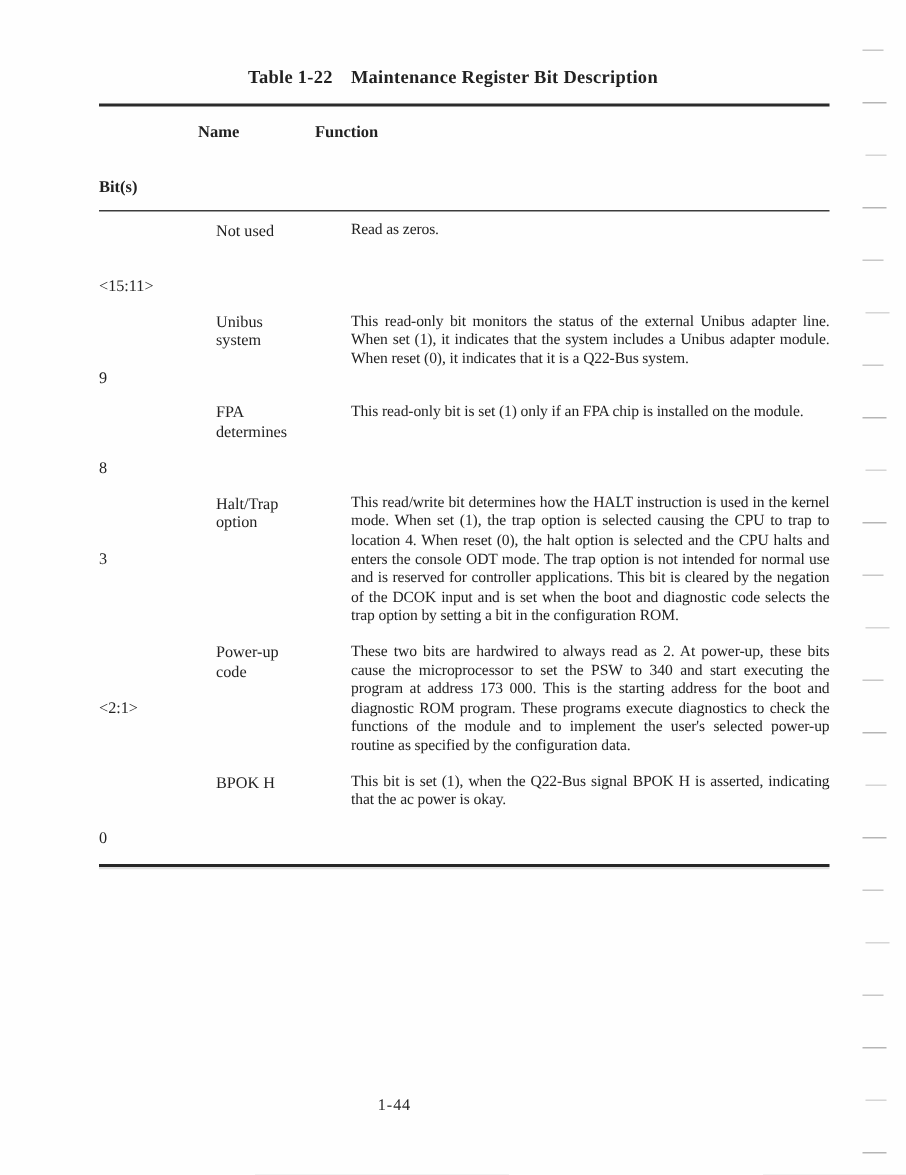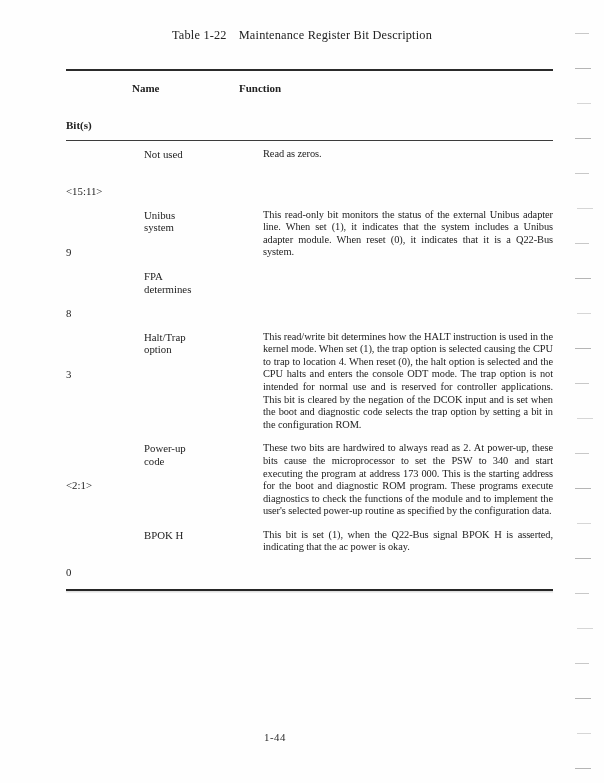--- a/index.html
+++ b/index.html
@@ -8,25 +8,25 @@
     width: 604px;
     height: 783px;
     background: #fefefe;
     font-family: "Liberation Serif", "DejaVu Serif", serif;
     color: #222;
     overflow: hidden;
     box-sizing: border-box;
   }
   .title {
     position: absolute;
-    top: 28px;
+    top: 44px;
     left: 0;
     width: 604px;
     text-align: center;
-    font-weight: normal;
+    font-weight: bold;
     font-size: 12.3px;
     letter-spacing: 0.2px;
     white-space: nowrap;
   }
   .title .title-num { margin-right: 12px; }
   .table-area {
     position: absolute;
     left: 66px;
     top: 69px;
     width: 487px;
@@ -45,30 +45,30 @@
   .rows { padding-top: 7px; }
   .t-row {
     display: flex;
     margin-bottom: 11px;
     font-size: 10.8px;
     line-height: 12.6px;
     gap: 12px;
   }
   .col-bits { width: 66px; flex: none; margin-top: 37px; }
   .col-name { width: 78px; flex: none; padding-right: 6px; box-sizing: border-box; }
-  .col-func { flex: 1; margin-left: 29px; }
+  .col-func { flex: 1; }
   .t-row .col-func {
     font-size: 10.4px;
     letter-spacing: -0.08px;
     text-align: justify;
   }
   .footer {
     position: absolute;
     top: 731px;
-    left: 16px;
+    left: 4px;
     width: 518px;
     text-align: center;
     font-size: 10.8px;
     letter-spacing: 0.6px;
     color: #2a2a2a;
   }
   .margin-marks { position: absolute; top: 0; left: 0; width: 604px; height: 783px; pointer-events: none; }
   .margin-mark {
     position: absolute;
     left: 575px;
@@ -114,20 +114,21 @@
             <div>system</div>
           </div>
           <div class="col-func">This read-only bit monitors the status of the external Unibus adapter line. When set (1), it indicates that the system includes a Unibus adapter module. When reset (0), it indicates that it is a Q22-Bus system.</div>
         </div>
         <div class="t-row">
           <div class="col-bits">8</div>
           <div class="col-name">
             <div>FPA</div>
             <div>determines</div>
           </div>
+          <div class="col-func">This read-only bit is set (1) only if an FPA chip is installed on the module.</div>
         </div>
         <div class="t-row">
           <div class="col-bits">3</div>
           <div class="col-name">
             <div>Halt/Trap</div>
             <div>option</div>
           </div>
           <div class="col-func">This read/write bit determines how the HALT instruction is used in the kernel mode. When set (1), the trap option is selected causing the CPU to trap to location 4. When reset (0), the halt option is selected and the CPU halts and enters the console ODT mode. The trap option is not intended for normal use and is reserved for controller applications. This bit is cleared by the negation of the DCOK input and is set when the boot and diagnostic code selects the trap option by setting a bit in the configuration ROM.</div>
         </div>
         <div class="t-row">

